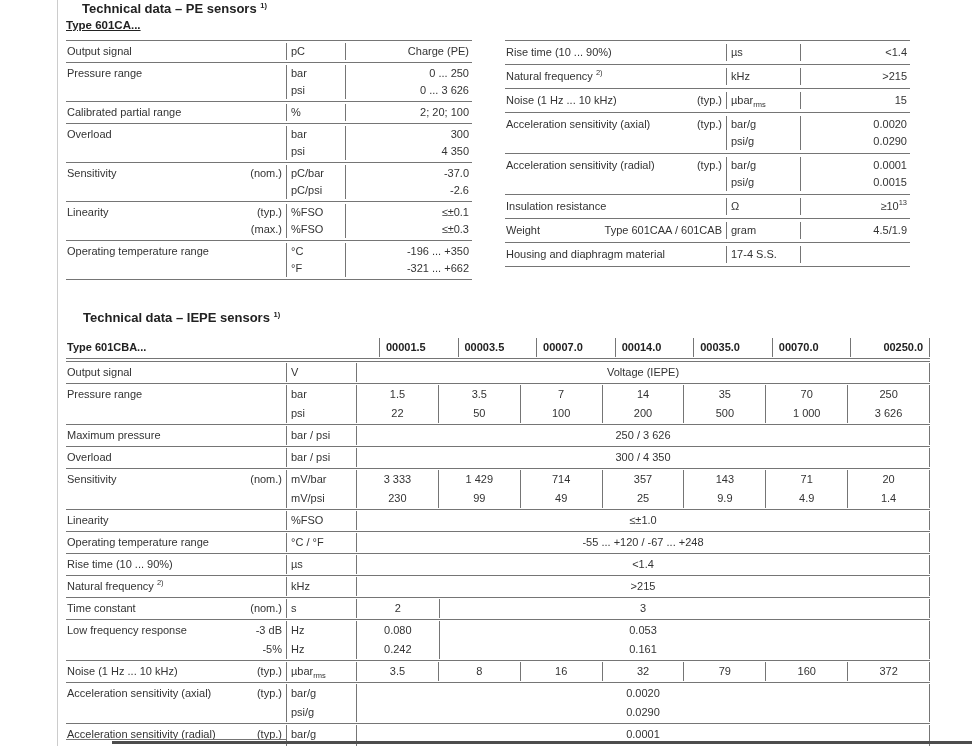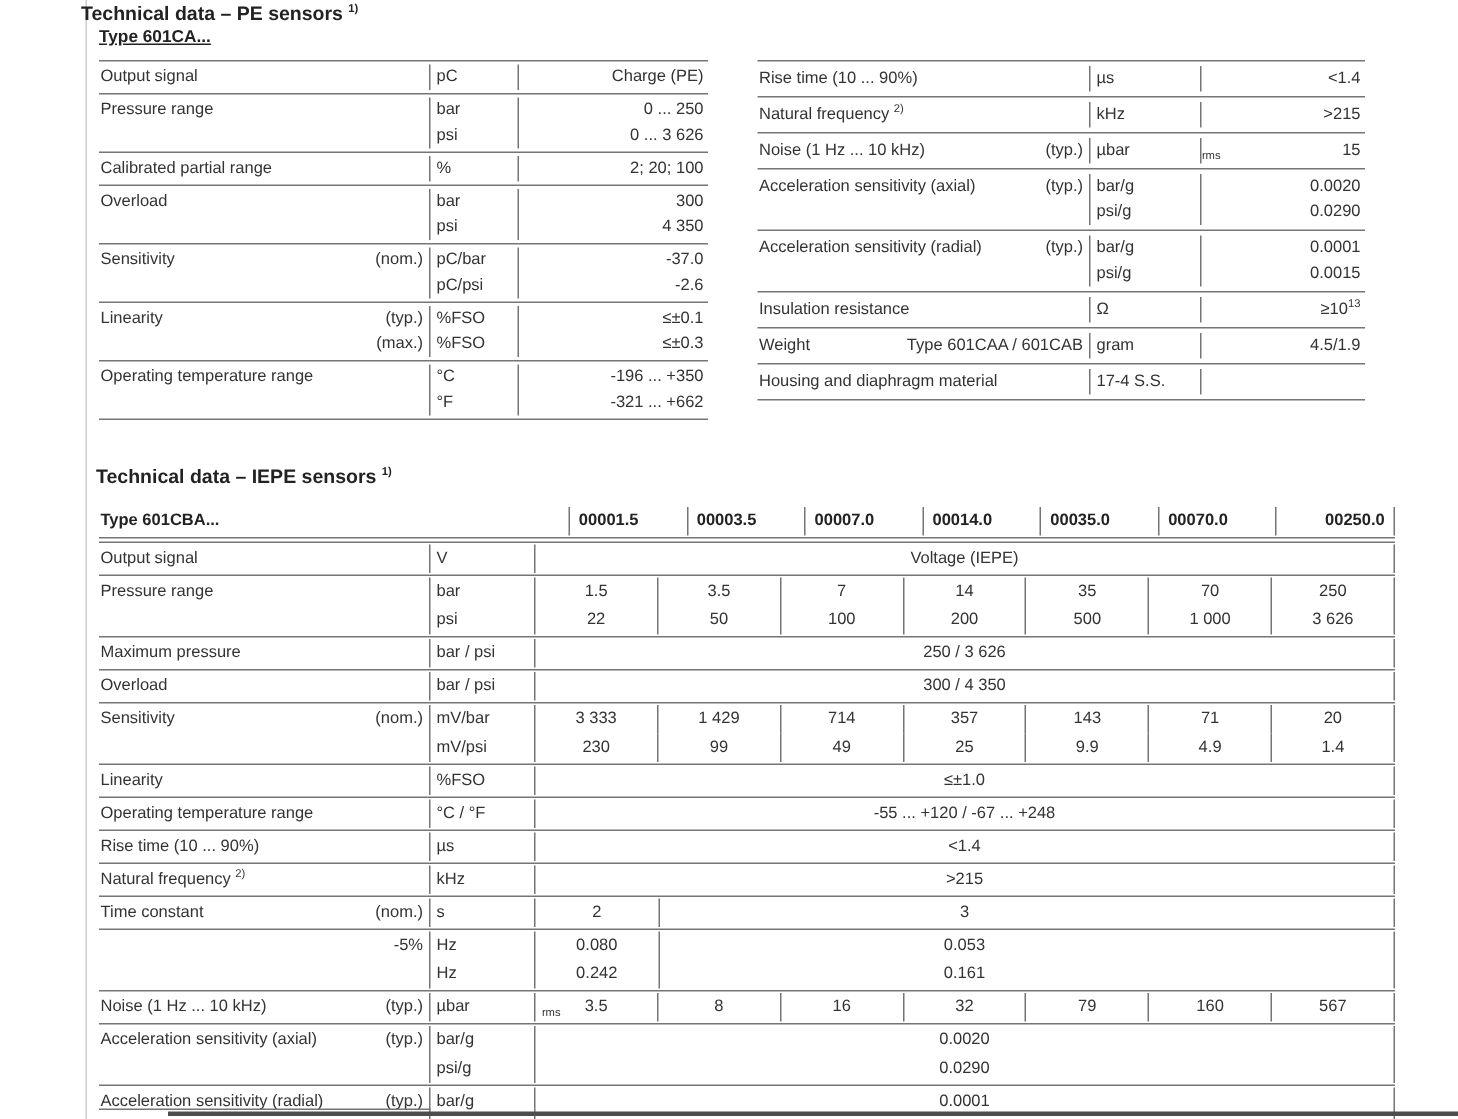--- a/index.html
+++ b/index.html
@@ -6,21 +6,21 @@
     --text:#333; --head:#222; --rule:#757575; --bar:#4d4d4d; --guide:#ccc;
   }
   html,body{margin:0;padding:0;}
   body{
     width:972px;height:746px;overflow:hidden;background:#fff;position:relative;
     font-family:"Liberation Sans", sans-serif; color:var(--text);
     -webkit-font-smoothing:antialiased;
   }
   .abs{position:absolute;}
   sup{font-size:7.5px;vertical-align:super;line-height:0;}
-  sub{font-size:7.5px;vertical-align:sub;line-height:0;margin-left:48px;}
+  sub{font-size:7.5px;vertical-align:sub;line-height:0;}
   .title{font-weight:bold;font-size:13px;color:var(--head);}
   .subtl{font-weight:bold;font-size:11.5px;color:var(--head);}
   .vguide{left:57px;top:0;width:1px;height:746px;background:var(--guide);}
   .thinbottom{left:66px;top:739px;width:221px;height:1px;background:var(--rule);}
   .barbottom{left:112px;top:741px;width:860px;height:3px;background:var(--bar);}
 
   
   .tbl{position:absolute;font-size:11px;color:var(--text);}
 
   
@@ -56,21 +56,21 @@
   .sline{text-align:center;line-height:19px;}
   .split{position:relative;text-align:center;line-height:19px;}
   .split .fcol{position:absolute;left:0;top:0;bottom:0;width:calc(100%/7);
                border-right:1px solid var(--rule);text-align:center;}
 </style>
 </head>
 <body>
 
 <div class="abs vguide"></div>
 
-<div class="abs title" style="left:54px;top:1px;">Technical data – PE sensors <sup>1)</sup></div>
+<div class="abs title" style="left:82px;top:1px;">Technical data – PE sensors <sup>1)</sup></div>
 <div class="abs subtl" style="left:66px;top:19px;text-decoration:underline;">Type 601CA...</div>
 
 <div class="tbl petbl pel" style="left:66px;top:40px;width:406px;">
     <div class="pe-row">
       <div class="lab">
         <div class="lline">
           <span>Output signal</span>
         </div>
       </div>
       <div class="unit">
@@ -302,21 +302,21 @@
       </div>
       <div class="unit">
         <div class="uline">17-4 S.S.</div>
       </div>
       <div class="val">
         <div class="vline"></div>
       </div>
     </div>
   </div>
 
-<div class="abs title" style="left:64px;top:310px;">Technical data – IEPE sensors <sup>1)</sup></div>
+<div class="abs title" style="left:83px;top:310px;">Technical data – IEPE sensors <sup>1)</sup></div>
 
 <div class="tbl ie" style="left:66px;top:337px;width:864px;">
     <div class="ie-head">
       <div class="hlab">Type 601CBA...</div>
       <div class="hcol">00001.5</div>
       <div class="hcol">00003.5</div>
       <div class="hcol">00007.0</div>
       <div class="hcol">00014.0</div>
       <div class="hcol">00035.0</div>
       <div class="hcol">00070.0</div>
@@ -492,20 +492,24 @@
       <div class="unit">
         <div class="uline">s</div>
       </div>
       <div class="data">
         <div class="split"><div class="fcol">2</div><span>3</span></div>
       </div>
     </div>
     <div class="ie-row">
       <div class="lab">
         <div class="lline">
+          <span>Low frequency response</span>
+          <span>-3 dB</span>
+        </div>
+        <div class="lline">
           <span></span>
           <span>-5%</span>
         </div>
       </div>
       <div class="unit">
         <div class="uline">Hz</div>
         <div class="uline">Hz</div>
       </div>
       <div class="data">
         <div class="split"><div class="fcol">0.080</div><span>0.053</span></div>
@@ -523,21 +527,21 @@
         <div class="uline">µbar<sub>rms</sub></div>
       </div>
       <div class="data">
         <div class="dline">
           <div class="dcol">3.5</div>
           <div class="dcol bl">8</div>
           <div class="dcol bl">16</div>
           <div class="dcol bl">32</div>
           <div class="dcol bl">79</div>
           <div class="dcol bl">160</div>
-          <div class="dcol bl">567</div>
+          <div class="dcol bl">372</div>
         </div>
       </div>
     </div>
     <div class="ie-row">
       <div class="lab">
         <div class="lline">
           <span>Acceleration sensitivity (axial)</span>
           <span>(typ.)</span>
         </div>
         <div class="lline">

